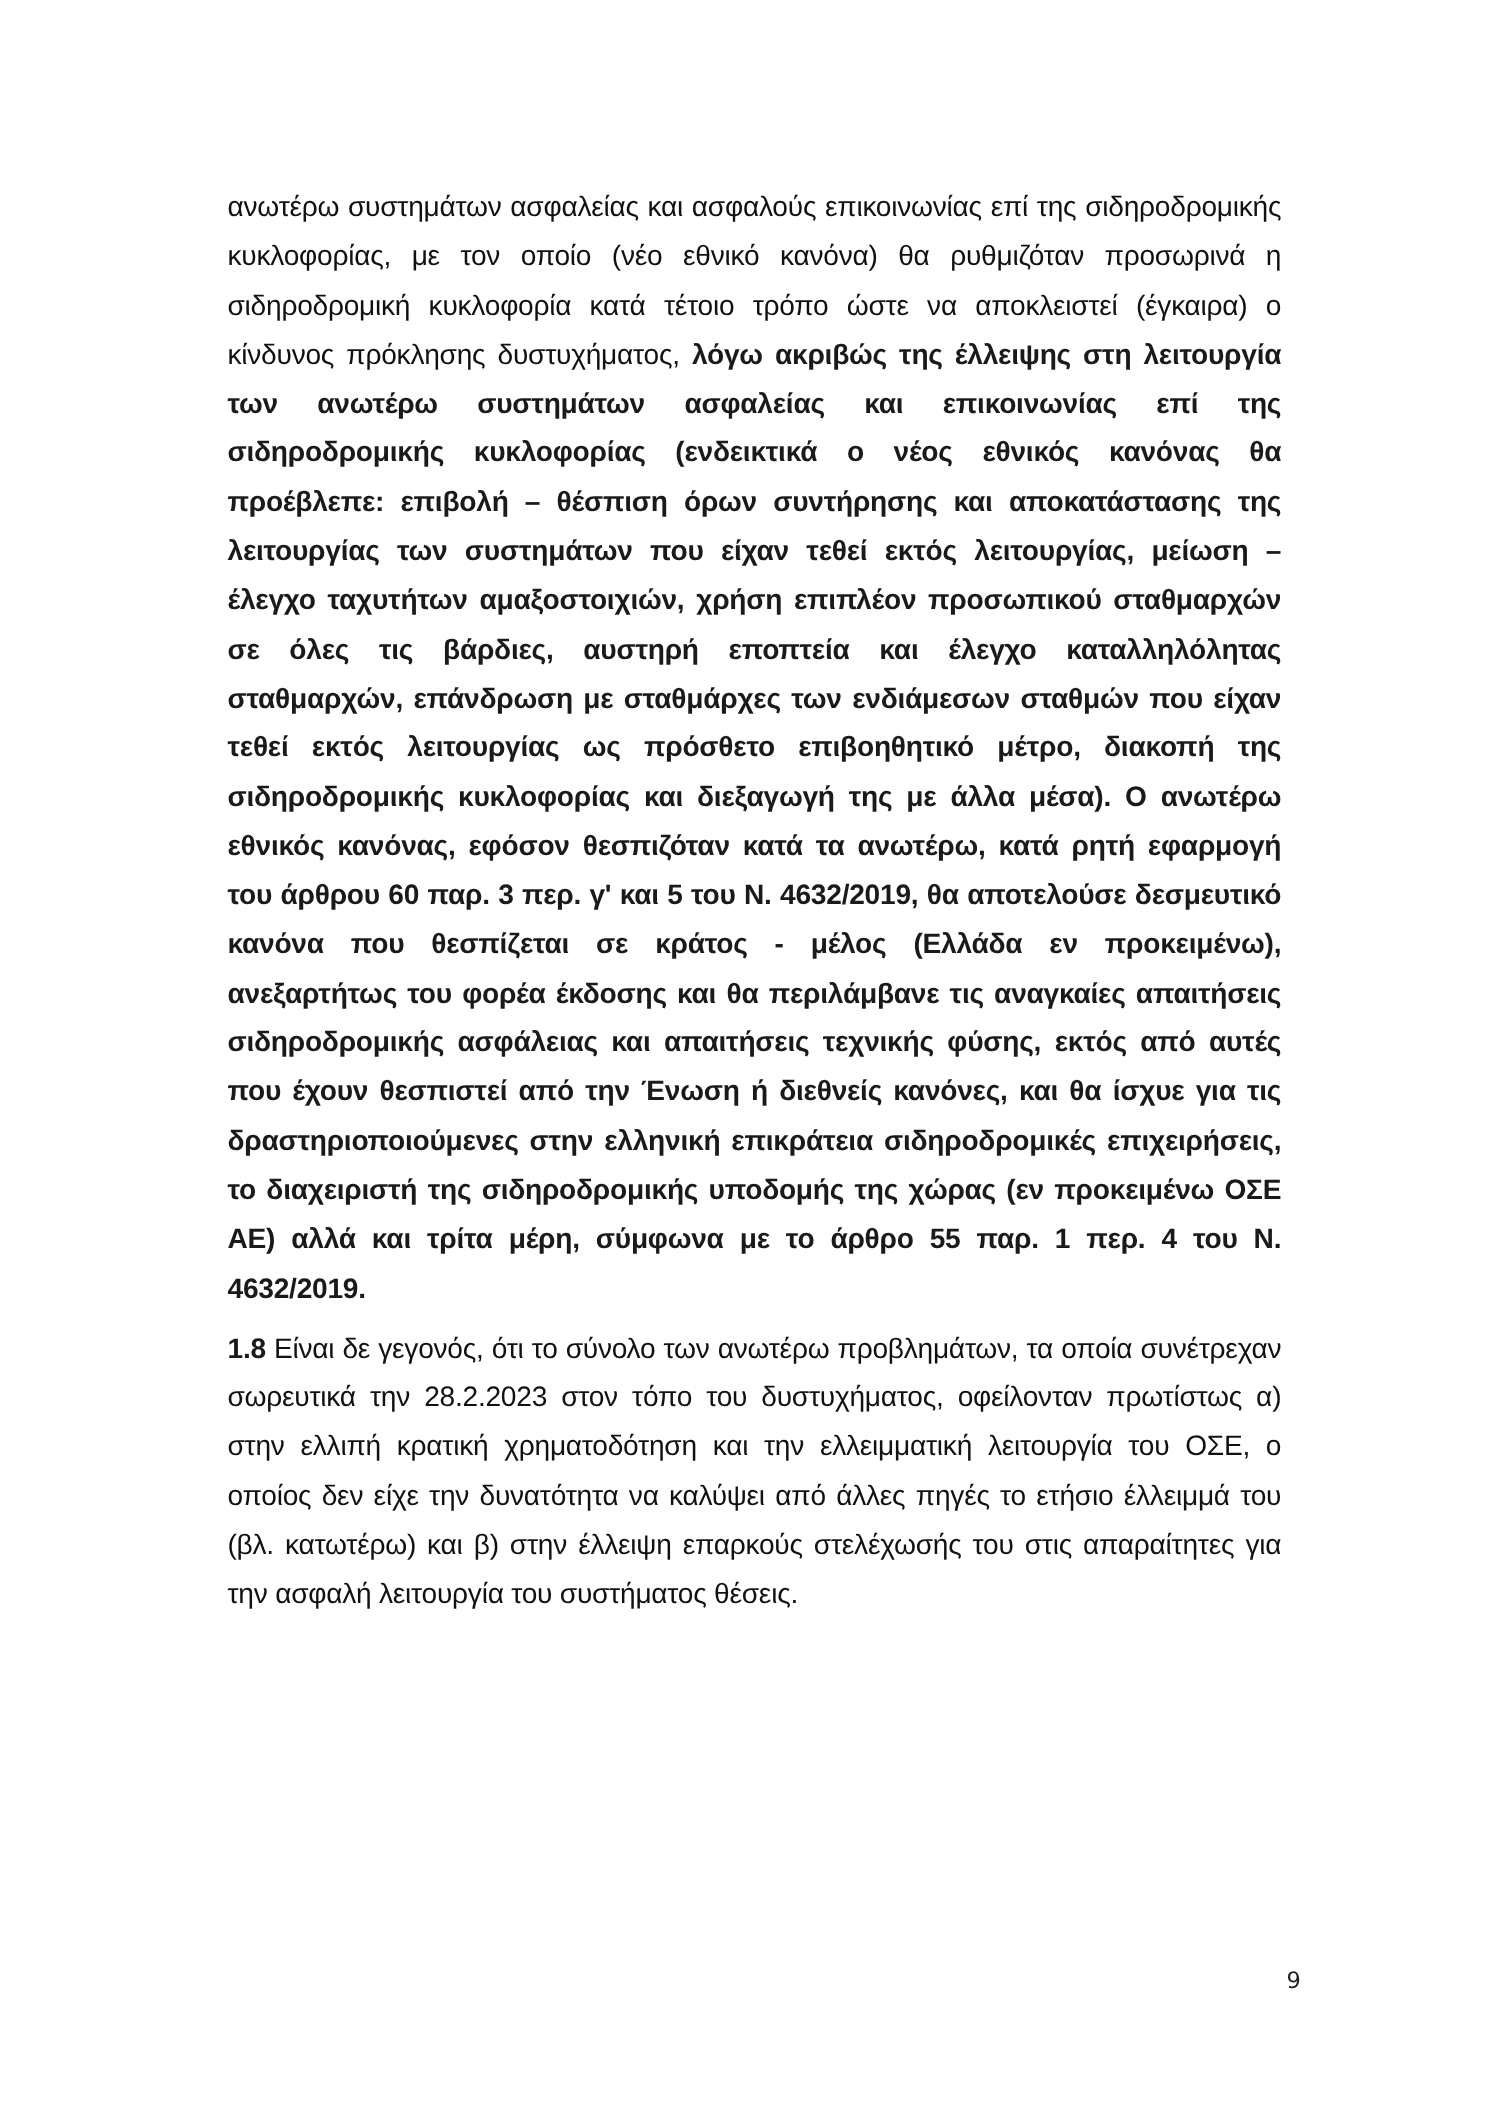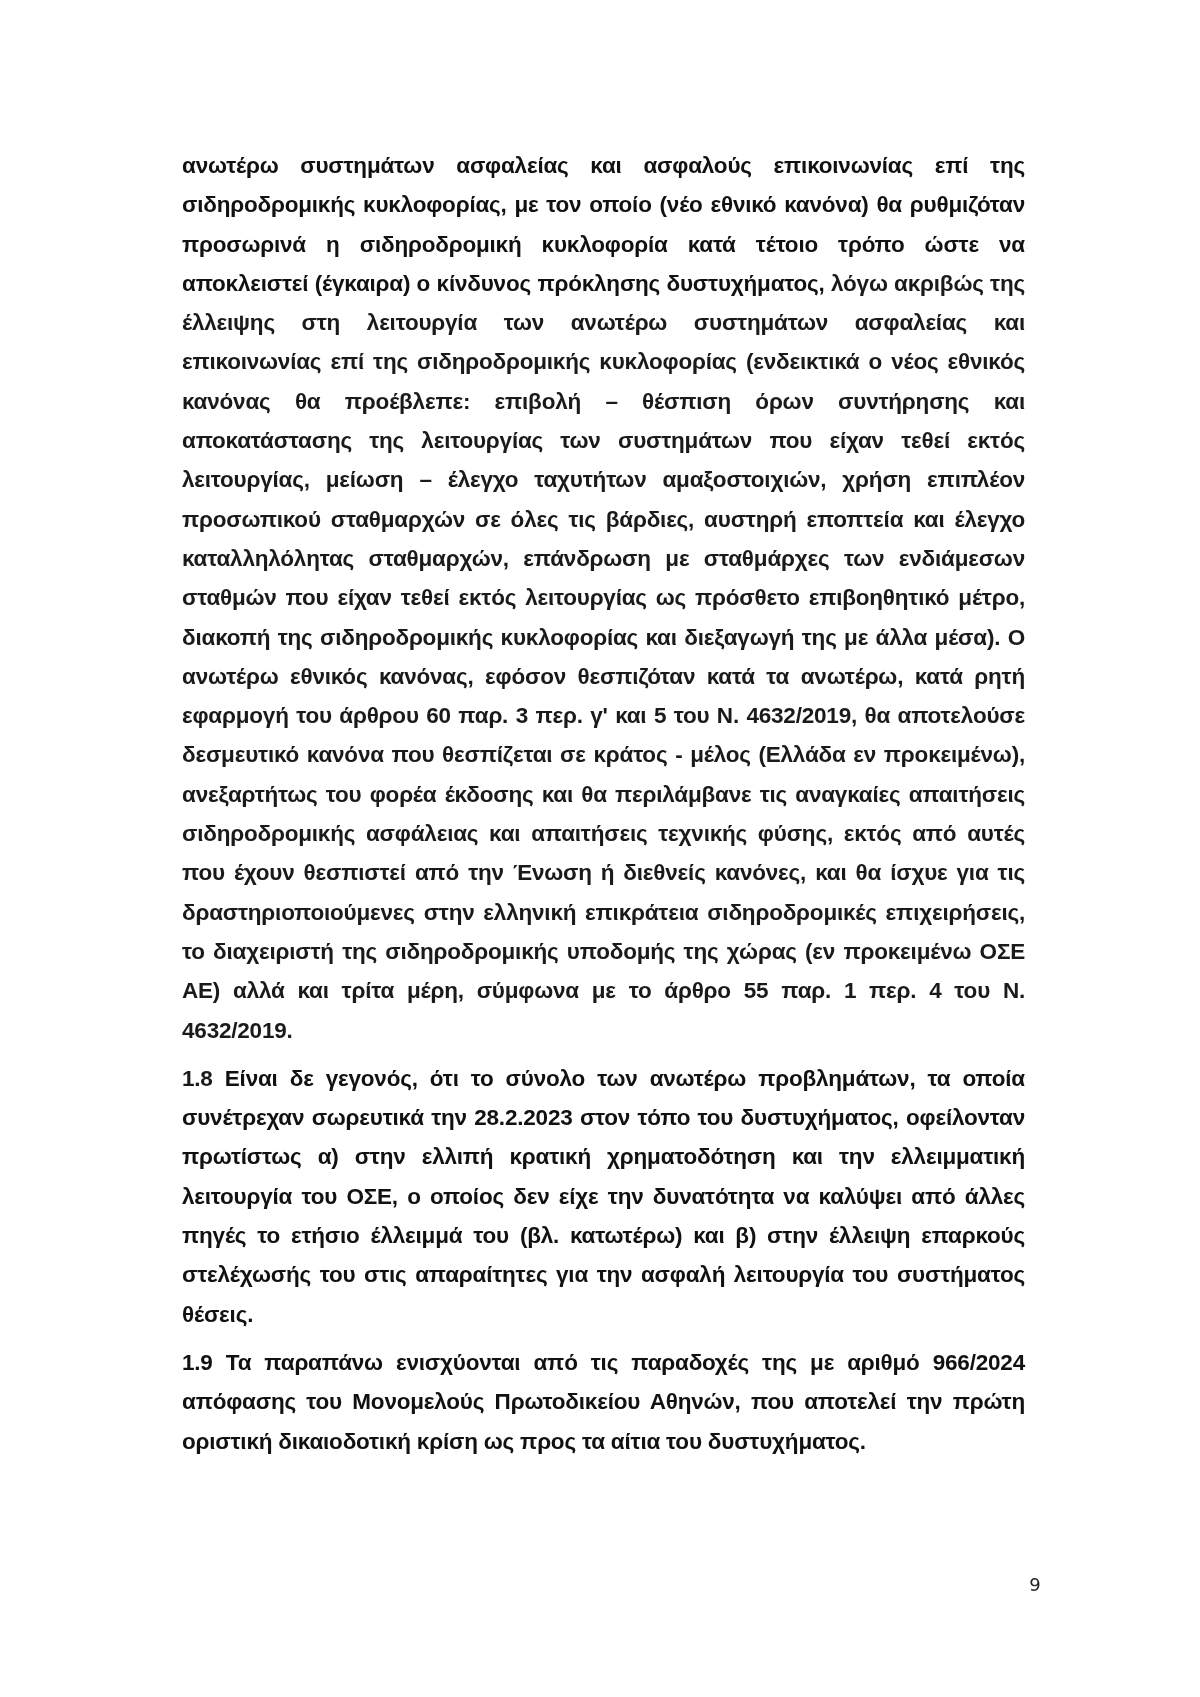--- a/index.html
+++ b/index.html
@@ -9,21 +9,21 @@
     left: 182px;
     top: 146px;
     width: 843px;
     font-family: "Liberation Sans", sans-serif;
     font-size: 22.5px;
     line-height: 39.3px;
     color: #1a1a1a;
   }
   .para { margin: 0; text-align: justify; text-align-last: left; }
   .para + .para { margin-top: 9px; }
-  .b { font-weight: bold; color: #111; letter-spacing: -0.2px; }
+  .b { font-weight: normal; color: #111; letter-spacing: -0.2px; }
   .n { font-weight: bold; letter-spacing: -0.2px; }
   .pagenum {
     position: absolute;
     left: 0; width: 1200px;
     top: 1574px;
     text-align: center;
     padding-left: 870px;
     box-sizing: border-box;
     font-family: "DejaVu Sans", sans-serif;
     font-size: 18px;
@@ -33,18 +33,15 @@
 </head>
 <body>
 
 <div class="page">
   <p class="para">
     <span class="b">ανωτέρω συστημάτων ασφαλείας και ασφαλούς επικοινωνίας επί της σιδηροδρομικής κυκλοφορίας, με τον οποίο (νέο εθνικό κανόνα) θα ρυθμιζόταν προσωρινά η σιδηροδρομική κυκλοφορία κατά τέτοιο τρόπο ώστε να αποκλειστεί (έγκαιρα) ο κίνδυνος πρόκλησης δυστυχήματος,</span><span class="n"> λόγω ακριβώς της έλλειψης στη λειτουργία των ανωτέρω συστημάτων ασφαλείας και επικοινωνίας επί της σιδηροδρομικής κυκλοφορίας (ενδεικτικά ο νέος εθνικός κανόνας θα προέβλεπε: επιβολή – θέσπιση όρων συντήρησης και αποκατάστασης της λειτουργίας των συστημάτων που είχαν τεθεί εκτός λειτουργίας, μείωση – έλεγχο ταχυτήτων αμαξοστοιχιών, χρήση επιπλέον προσωπικού σταθμαρχών σε όλες τις βάρδιες, αυστηρή εποπτεία και έλεγχο καταλληλόλητας σταθμαρχών, επάνδρωση με σταθμάρχες των ενδιάμεσων σταθμών που είχαν τεθεί εκτός λειτουργίας ως πρόσθετο επιβοηθητικό μέτρο, διακοπή της σιδηροδρομικής κυκλοφορίας και διεξαγωγή της με άλλα μέσα). Ο ανωτέρω εθνικός κανόνας, εφόσον θεσπιζόταν κατά τα ανωτέρω, κατά ρητή εφαρμογή του άρθρου 60 παρ. 3 περ. γ' και 5 του Ν. 4632/2019, θα αποτελούσε δεσμευτικό κανόνα που θεσπίζεται σε κράτος - μέλος (Ελλάδα εν προκειμένω), ανεξαρτήτως του φορέα έκδοσης και θα περιλάμβανε τις αναγκαίες απαιτήσεις σιδηροδρομικής ασφάλειας και απαιτήσεις τεχνικής φύσης, εκτός από αυτές που έχουν θεσπιστεί από την Ένωση ή διεθνείς κανόνες, και θα ίσχυε για τις δραστηριοποιούμενες στην ελληνική επικράτεια σιδηροδρομικές επιχειρήσεις, το διαχειριστή της σιδηροδρομικής υποδομής της χώρας (εν προκειμένω ΟΣΕ ΑΕ) αλλά και τρίτα μέρη, σύμφωνα με το άρθρο 55 παρ. 1 περ. 4 του Ν. 4632/2019.</span>
   </p>
   <p class="para">
     <span class="n">1.8</span><span class="b"> Είναι δε γεγονός, ότι το σύνολο των ανωτέρω προβλημάτων, τα οποία συνέτρεχαν σωρευτικά την 28.2.2023 στον τόπο του δυστυχήματος, οφείλονταν πρωτίστως α) στην ελλιπή κρατική χρηματοδότηση και την ελλειμματική λειτουργία του ΟΣΕ, ο οποίος δεν είχε την δυνατότητα να καλύψει από άλλες πηγές το ετήσιο έλλειμμά του (βλ. κατωτέρω) και β) στην έλλειψη επαρκούς στελέχωσής του στις απαραίτητες για την ασφαλή λειτουργία του συστήματος θέσεις.</span>
   </p>
-  <p class="para">
-    <span class="b">1.9 Τα παραπάνω ενισχύονται από τις παραδοχές της με αριθμό 966/2024 απόφασης του Μονομελούς Πρωτοδικείου Αθηνών, που αποτελεί την πρώτη οριστική δικαιοδοτική κρίση ως προς τα αίτια του δυστυχήματος.</span>
-  </p>
 </div>
 
 <div class="pagenum">9</div>
 
 </body></html>

